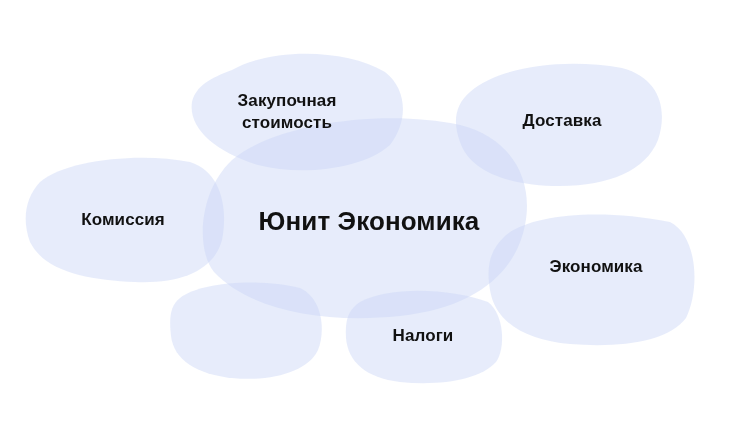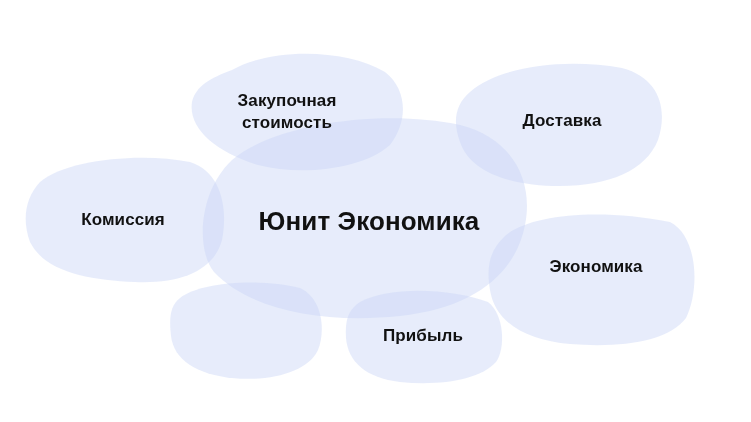--- a/index.html
+++ b/index.html
@@ -78,14 +78,14 @@
 
   <div class="label small" style="left:562px; top:121px;">Доставка</div>
 
   <div class="label small" style="left:123px; top:220px;">Комиссия</div>
 
   <div class="label center" style="left:369px; top:221px;">Юнит Экономика</div>
 
   <div class="label small" style="left:596px; top:267px;">Экономика</div>
 
 
-  <div class="label small" style="left:423px; top:336px;">Прибыль</div>
+  <div class="label small" style="left:423px; top:336px;">Налоги</div>
 </div>
 
 </body></html>

